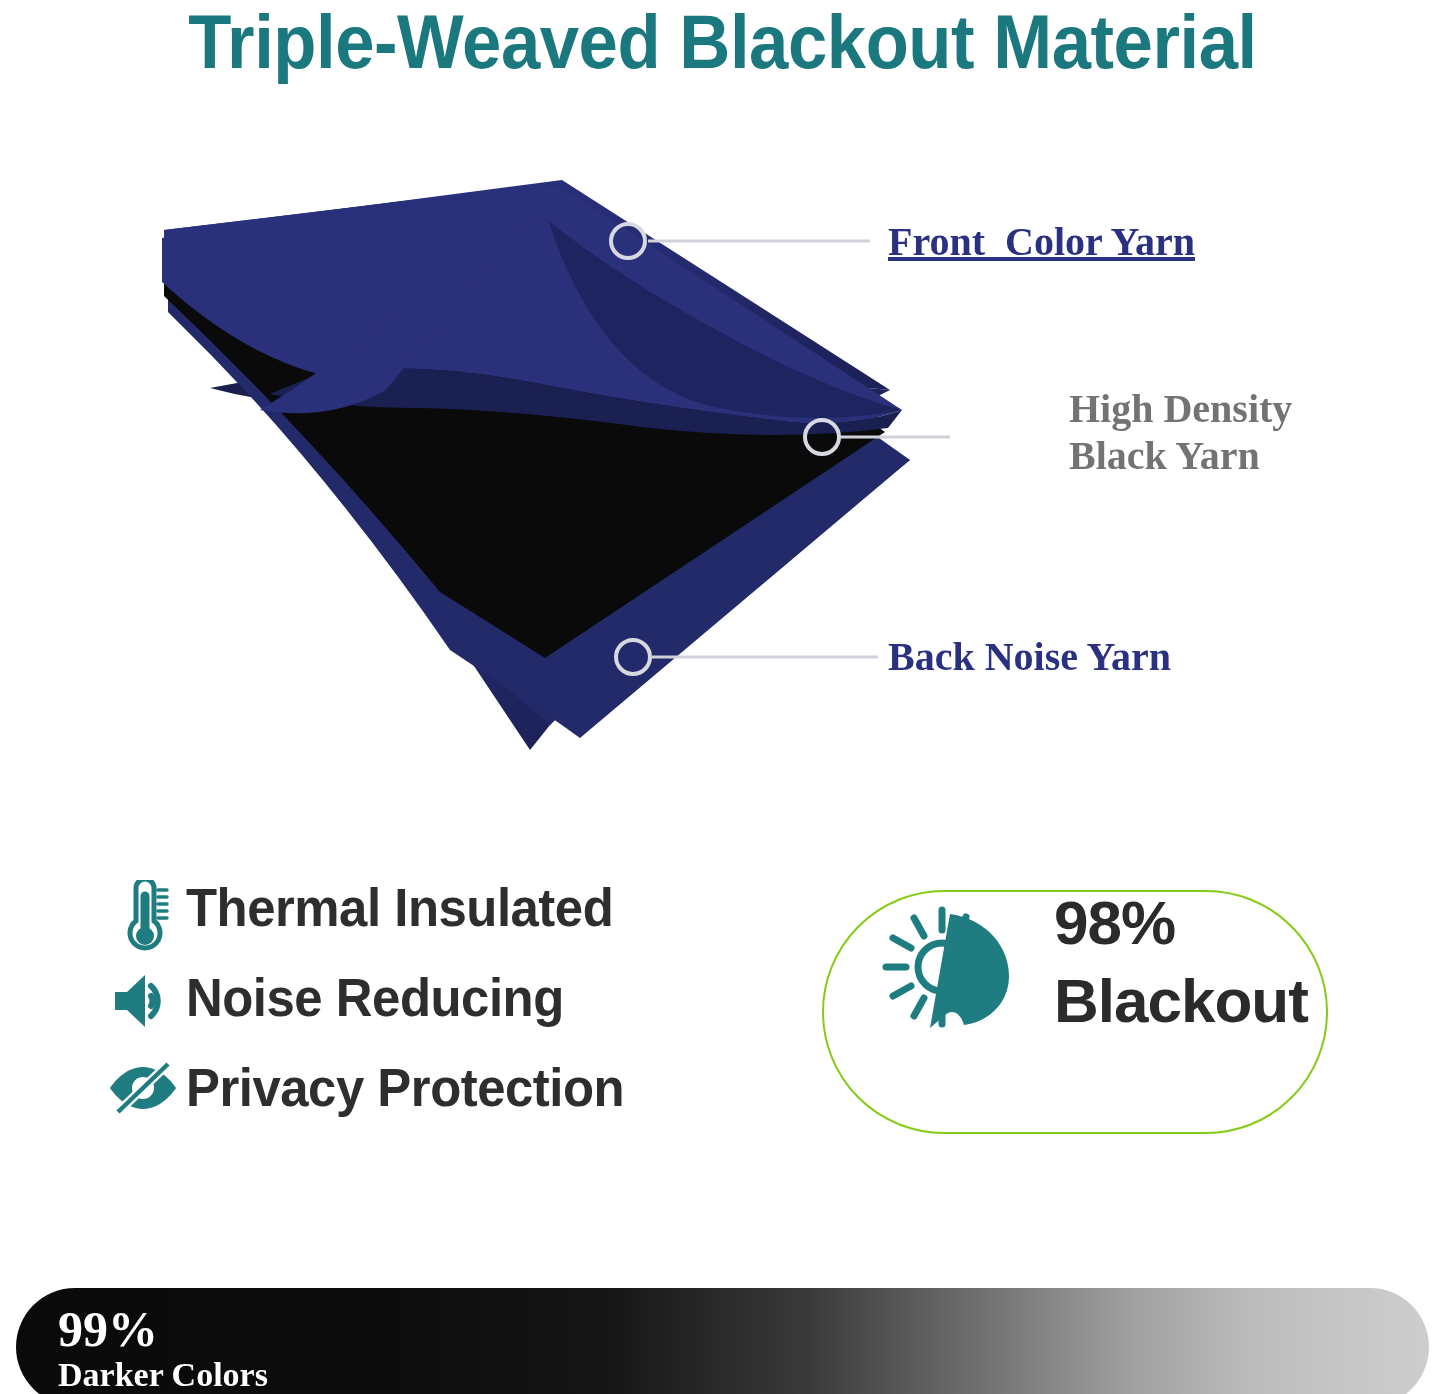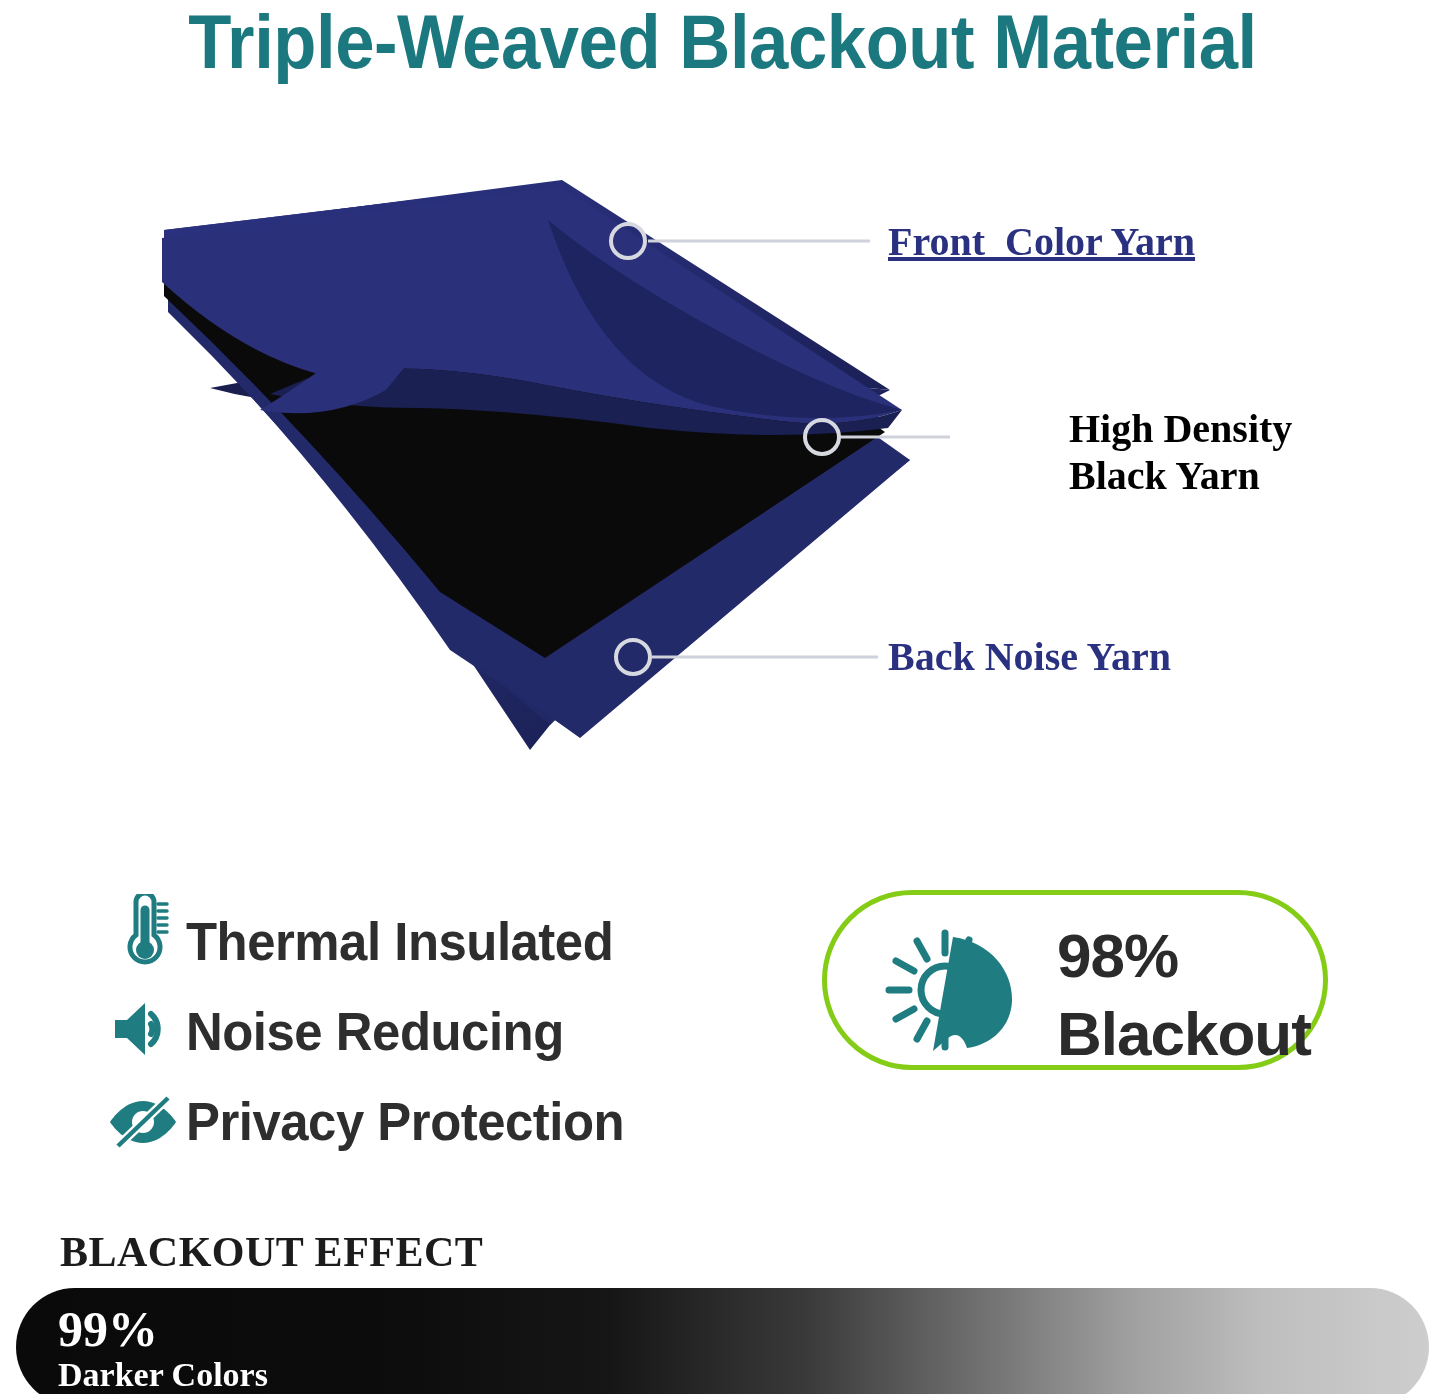--- a/index.html
+++ b/index.html
@@ -49,35 +49,35 @@
   
   .lead-label {
     position: absolute;
     font-family: "Liberation Serif", serif;
     font-weight: bold;
     font-size: 40px;
     line-height: 47px;
     white-space: pre;
   }
   .lead-label.navy { color: #2a3180; }
-  .lead-label.dark { color: #000000; margin-top: 20px; }
+  .lead-label.dark { color: #737373; }
   #label-front { left: 888px; top: 218px; text-decoration: underline; }
   #label-black { left: 1069px; top: 385px; }
   #label-back  { left: 888px; top: 633px; }
 
   
   .features {
     position: absolute;
     left: 100px;
     top: 880px;
     width: 660px;
   }
   .feature-row {
     display: flex;
-    align-items: flex-end;
+    align-items: flex-start;
     height: 90px;
   }
   .feature-icon {
     width: 86px;
     flex: 0 0 86px;
     display: flex;
     align-items: center;
     justify-content: center;
   }
   .feature-label {
@@ -91,26 +91,26 @@
     transform: scaleX(0.96);
     transform-origin: 0 50%;
   }
 
   
   .badge {
     position: absolute;
     left: 822px;
     top: 890px;
     width: 506px;
-    height: 180px;
-    border: 5px solid #84cc16;
+    height: 244px;
+    border: 2px solid #84cc16;
     border-radius: 125px;
     box-sizing: border-box;
     display: flex;
-    align-items: flex-end;
+    align-items: flex-start;
     background: #ffffff;
   }
   .badge-icon {
     flex: 0 0 230px;
     display: flex;
     align-items: center;
     justify-content: center;
     padding-left: 18px;
     box-sizing: border-box;
   }
@@ -338,21 +338,20 @@
         <circle cx="74" cy="75" r="24" fill="none" stroke="#1f7d81" stroke-width="7"></circle>
         <path d="M 82 22 C 122 28 142 58 141 86 C 140 112 120 130 96 133 C 92 120 84 116 76 124 L 62 136 Z" fill="#1f7d81"></path>
       </svg>
     </span>
     <span class="badge-text">
       <span class="badge-pct">98%</span>
       <span class="badge-word">Blackout</span>
     </span>
   </div>
 
-  <div class="effect-title">BLACKOUT EFFECT</div>
 
   <div class="effect-bar">
     <span class="bar-left">
       <span class="bar-pct">99%</span>
       <span class="bar-sub">Darker Colors</span>
     </span>
   </div>
 
 </div>
 

